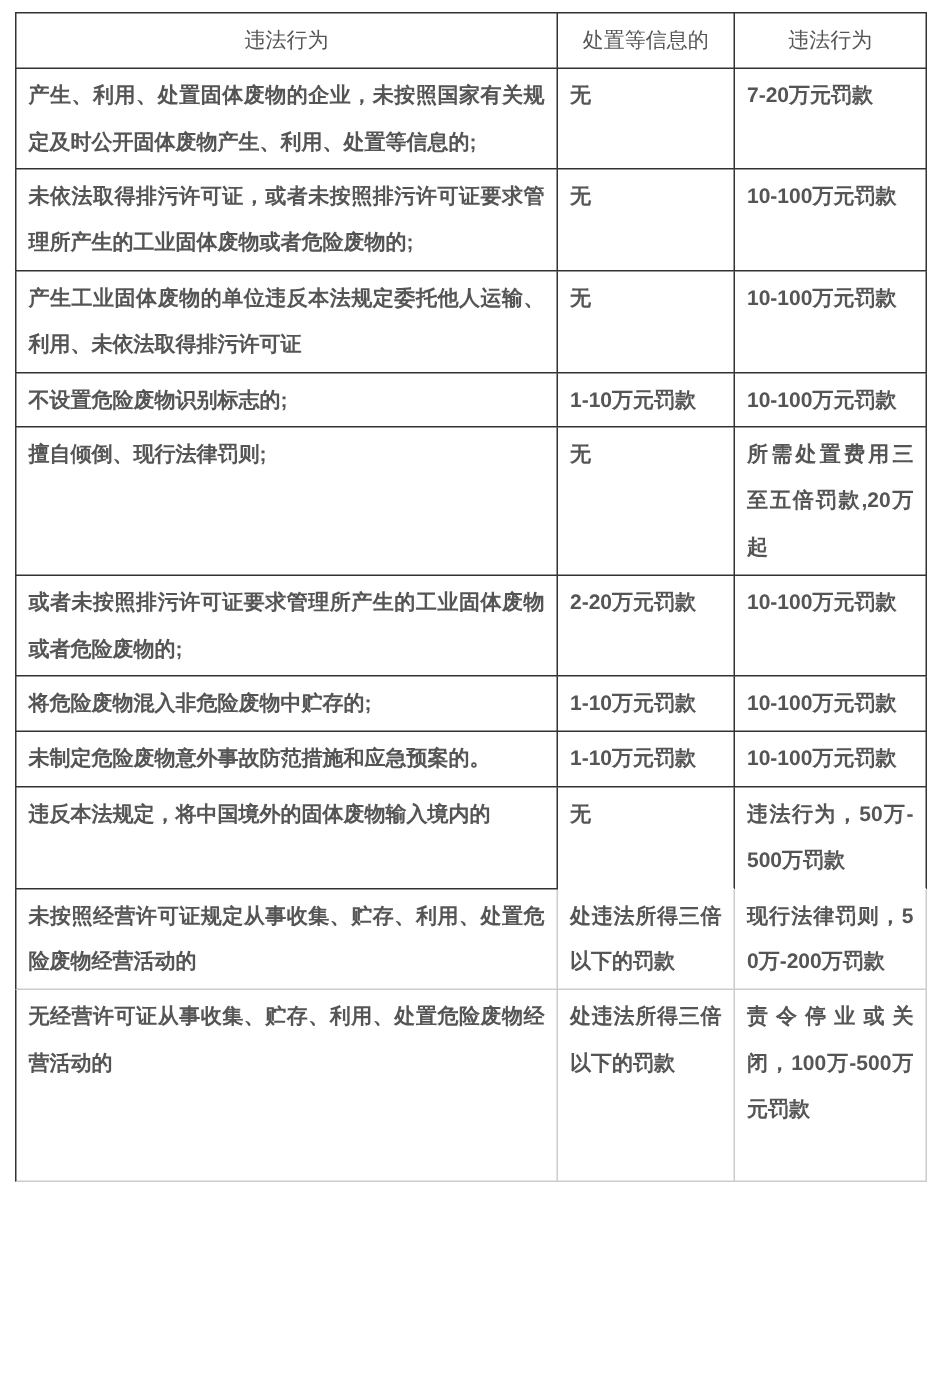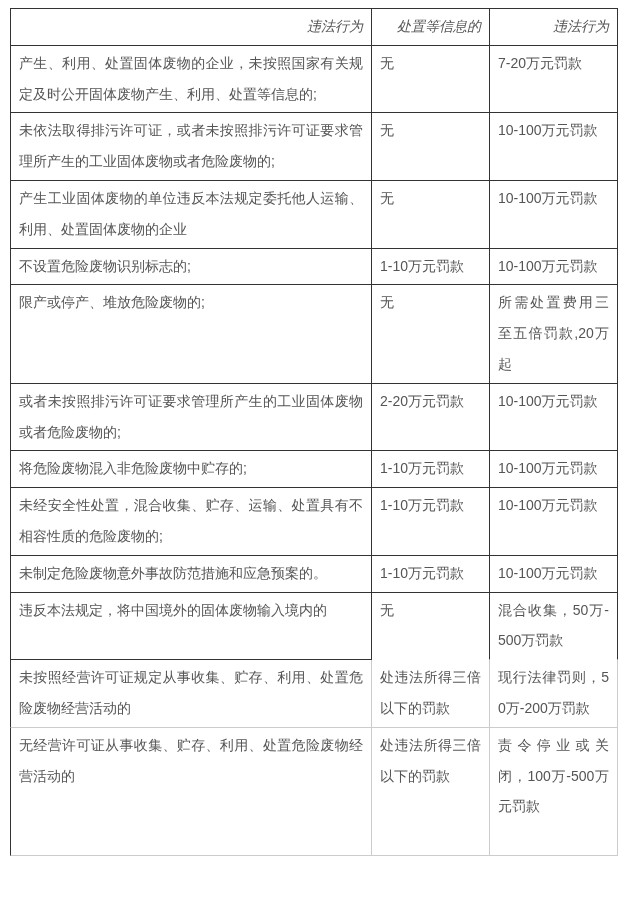--- a/index.html
+++ b/index.html
@@ -27,23 +27,23 @@
   th, td {
     box-sizing: border-box;
     vertical-align: top;
     font-weight: normal;
     padding: 2px 8px 3px 8px;
     border-right: 1px solid var(--border-dark);
     border-bottom: 1px solid var(--border-dark);
     word-break: break-all;
     overflow-wrap: break-word;
   }
-  th { border-top: 1px solid var(--border-dark); text-align: right; height: 34px; font-style: italic; }
+  th { border-top: 1px solid var(--border-dark); text-align: center; height: 34px; }
   th:first-child, td:first-child { border-left: 1px solid var(--border-dark); }
-  td { text-align: justify; }
+  td { text-align: justify; font-weight: bold; }
   td:last-child, th:last-child { }
   tr.light td { border-right-color: var(--border-light); border-bottom-color: var(--border-light); }
   tr.light td:first-child { border-left-color: var(--border-dark); }
   tr.noline td:nth-child(2), tr.noline td:nth-child(3) { border-bottom-color: #ffffff; }
   tbody tr:last-child { height: 128px; }
 </style>
 </head>
 <body>
 
 <div class="page">
@@ -65,58 +65,53 @@
     <td>产生、利用、处置固体废物的企业，未按照国家有关规定及时公开固体废物产生、利用、处置等信息的;</td>
     <td>无</td>
     <td>7-20万元罚款</td>
   </tr>
         <tr>
     <td>未依法取得排污许可证，或者未按照排污许可证要求管理所产生的工业固体废物或者危险废物的;</td>
     <td>无</td>
     <td>10-100万元罚款</td>
   </tr>
         <tr>
-    <td>产生工业固体废物的单位违反本法规定委托他人运输、利用、处置固体废物的企业</td>
+    <td>产生工业固体废物的单位违反本法规定委托他人运输、利用、未依法取得排污许可证</td>
     <td>无</td>
     <td>10-100万元罚款</td>
   </tr>
         <tr>
     <td>不设置危险废物识别标志的;</td>
     <td>1-10万元罚款</td>
     <td>10-100万元罚款</td>
   </tr>
         <tr>
-    <td>限产或停产、堆放危险废物的;</td>
+    <td>擅自倾倒、现行法律罚则;</td>
     <td>无</td>
     <td>所需处置费用三至五倍罚款,20万起</td>
   </tr>
         <tr>
     <td>或者未按照排污许可证要求管理所产生的工业固体废物或者危险废物的;</td>
     <td>2-20万元罚款</td>
     <td>10-100万元罚款</td>
   </tr>
         <tr>
     <td>将危险废物混入非危险废物中贮存的;</td>
     <td>1-10万元罚款</td>
     <td>10-100万元罚款</td>
   </tr>
         <tr>
-    <td>未经安全性处置，混合收集、贮存、运输、处置具有不相容性质的危险废物的;</td>
-    <td>1-10万元罚款</td>
-    <td>10-100万元罚款</td>
-  </tr>
-        <tr>
     <td>未制定危险废物意外事故防范措施和应急预案的。</td>
     <td>1-10万元罚款</td>
     <td>10-100万元罚款</td>
   </tr>
         <tr class="noline">
     <td>违反本法规定，将中国境外的固体废物输入境内的</td>
     <td>无</td>
-    <td>混合收集，50万-500万罚款</td>
+    <td>违法行为，50万-500万罚款</td>
   </tr>
         <tr class="light">
     <td>未按照经营许可证规定从事收集、贮存、利用、处置危险废物经营活动的</td>
     <td>处违法所得三倍以下的罚款</td>
     <td>现行法律罚则，50万-200万罚款</td>
   </tr>
         <tr class="light">
     <td>无经营许可证从事收集、贮存、利用、处置危险废物经营活动的</td>
     <td>处违法所得三倍以下的罚款</td>
     <td>责令停业或关闭，100万-500万元罚款</td>

